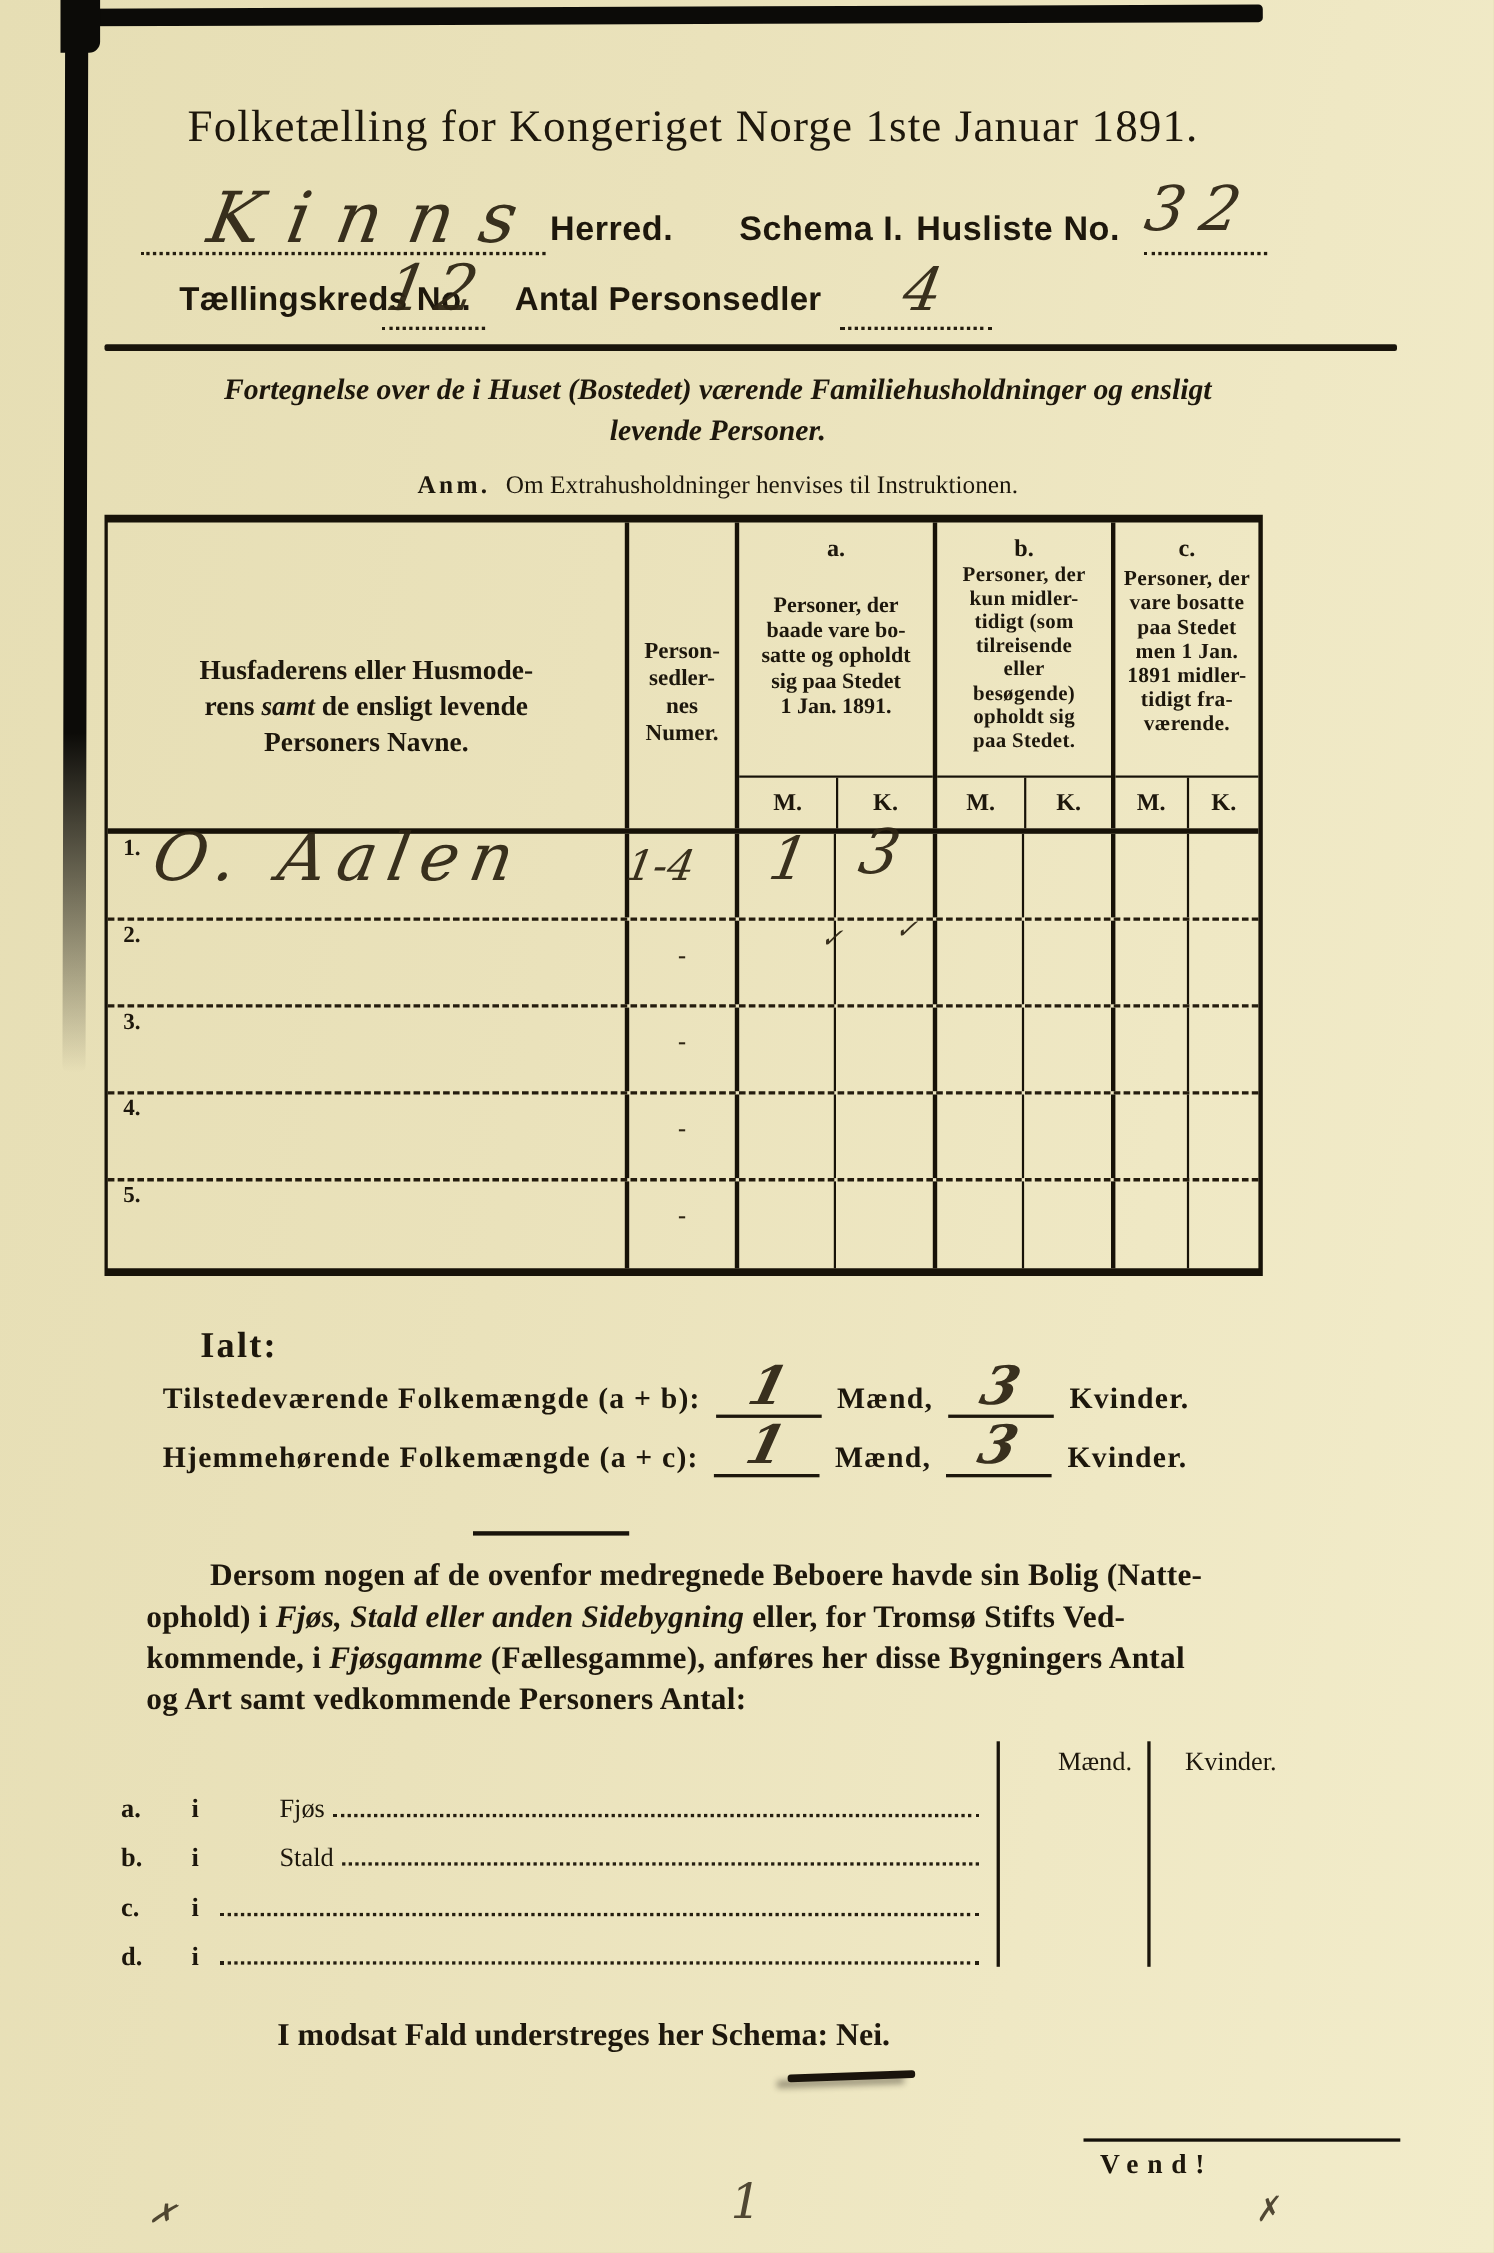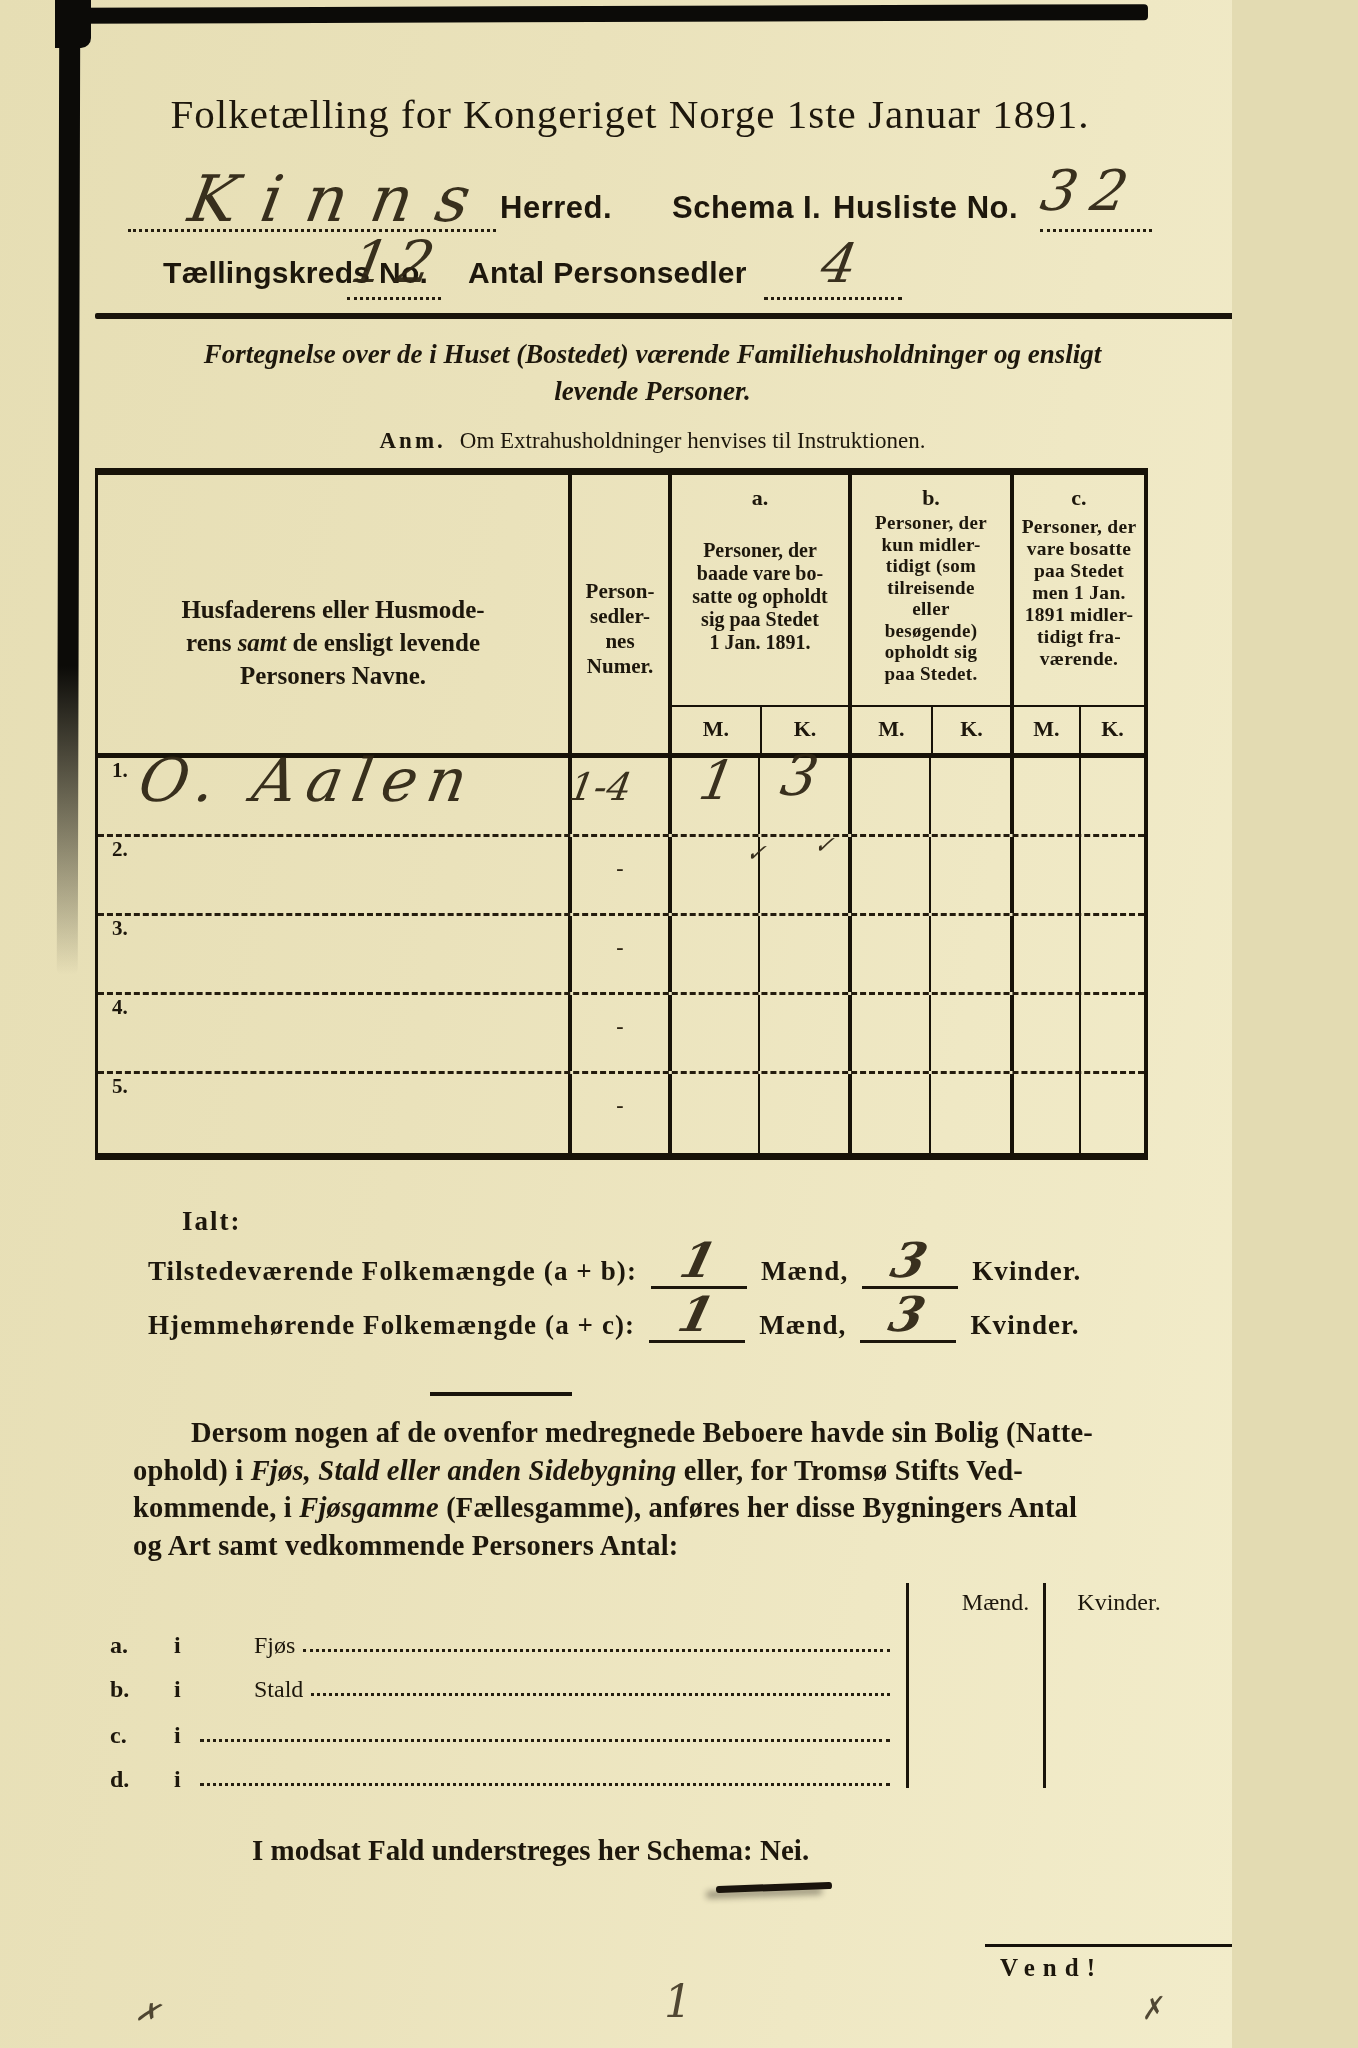--- a/index.html
+++ b/index.html
@@ -1,17 +1,17 @@
 <!DOCTYPE html>
 <html><head>
 <meta charset="utf-8">
 <style>
   html,body { margin:0; padding:0; background:#e3dbb2; }
   .page {
-    position:relative; width:1232px; height:2048px; overflow:hidden;
+    position:relative; width:1358px; height:2048px; overflow:hidden;
     background:linear-gradient(100deg,#e6deb4 0%,#eae2bb 38%,#efe8c4 72%,#f2ecca 100%);
     font-family:"Liberation Serif", serif; color:#1d170c;
   }
   
   .edge-top { position:absolute; left:66px; top:6px; width:1082px; height:16px; background:#0c0b08; border-radius:4px; transform:rotate(-0.2deg); }
   .edge-corner { position:absolute; left:55px; top:0; width:36px; height:48px; background:#0c0b08; border-radius:0 0 10px 0; }
   .edge-left { position:absolute; left:58px; top:10px; width:21px; height:965px; border-radius:6px;
     background:linear-gradient(180deg,#0c0b08 0%,#0c0b08 68%,rgba(12,11,8,0) 100%); transform:rotate(0.15deg); }
   .pen-mark { position:absolute; font-family:"DejaVu Serif", serif; color:#2e2514; opacity:.82; font-style:italic; }
   .title { position:absolute; left:90px; top:90px; width:1080px; text-align:center; font-size:41px; letter-spacing:1px; white-space:nowrap; }
@@ -43,21 +43,21 @@
   .c-numer,.c-am,.c-bm,.c-cm { border-left:4px solid #171208; }
   .c-ak,.c-bk,.c-ck { border-left:2px solid #171208; }
   .row-no { padding:16px 0 0 14px; font-weight:bold; font-size:21px; }
   .numer-dash { display:block; text-align:center; padding-top:18px; font-size:22px; font-weight:bold; color:#2e2514; }
   .hw-row-name { left:42px; top:270px; font-size:60px; letter-spacing:10px; }
   .hw-row-numer { left:472px; top:290px; font-size:38px; }
   .hw-row-am { left:602px; top:274px; font-size:54px; }
   .hw-row-ak { left:684px; top:268px; font-size:56px; }
   .hw-check { font-size:24px; transform:skewX(-6deg); }
   
-  .ialt { position:absolute; left:182px; top:1206px; font-weight:bold; font-size:27px; letter-spacing:2px; }
+  .ialt { position:absolute; left:182px; top:1206px; font-weight:bold; font-size:33px; letter-spacing:2px; }
   .total-line { position:absolute; left:148px; display:flex; align-items:flex-end; font-weight:bold; font-size:27px; letter-spacing:1.1px; white-space:nowrap; }
   .total-line .lbl { padding-bottom:2px; }
   .hw-slot { position:relative; width:96px; height:36px; border-bottom:3px solid #1d170c; margin:0 14px; }
   .hw-slot .hw { left:50%; bottom:-2px; transform:translateX(-50%) skewX(-14deg); font-size:48px; }
   .rule-short { position:absolute; left:430px; top:1392px; width:142px; height:4px; background:#19140b; }
   .para { position:absolute; left:133px; top:1414px; width:1102px; font-size:28.5px; line-height:37.5px; font-weight:bold; white-space:pre-line; text-indent:58px; letter-spacing:0.2px; }
   .para .it { font-style:italic; }
   
   .outb { position:absolute; left:110px; top:1583px; width:1085px; height:208px; }
   .outb .vline { position:absolute; top:0; width:3px; background:#19140b; }

